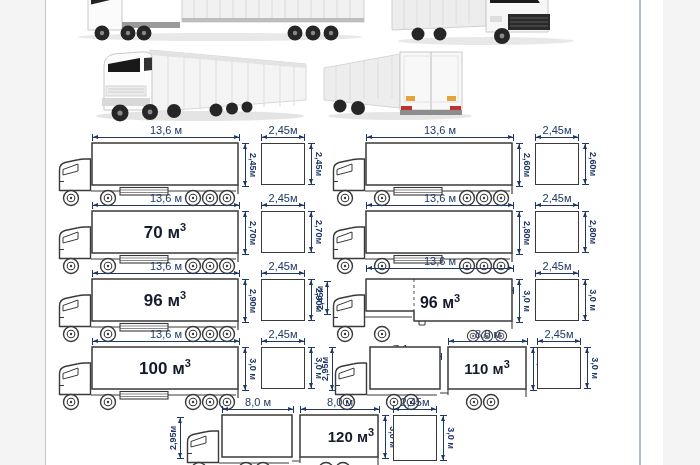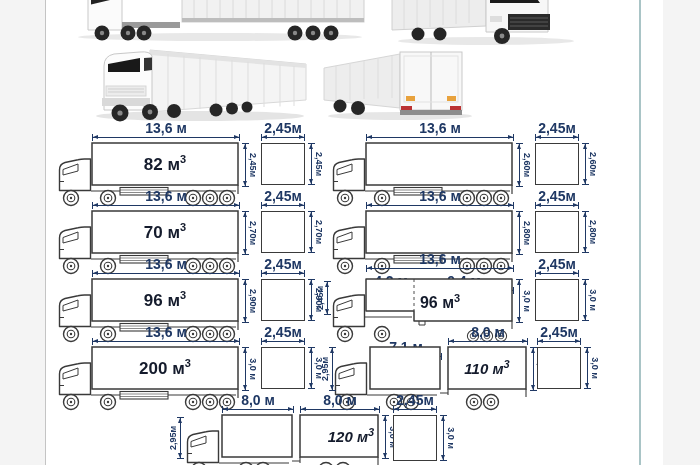--- a/index.html
+++ b/index.html
@@ -12,34 +12,34 @@
   .g{position:absolute;}
   .truck-art{position:absolute;}
   
   .dim-h{position:absolute;height:7px;border-left:1px solid var(--dim);border-right:1px solid var(--dim);
          background:linear-gradient(var(--dim),var(--dim)) no-repeat center / 100% 1px;}
   .dim-h::before{content:"";position:absolute;left:0;top:1px;width:0;height:0;
          border-top:2.5px solid transparent;border-bottom:2.5px solid transparent;border-right:5px solid var(--dim);}
   .dim-h::after{content:"";position:absolute;right:0;top:1px;width:0;height:0;
          border-top:2.5px solid transparent;border-bottom:2.5px solid transparent;border-left:5px solid var(--dim);}
   .dlabel{position:absolute;left:50%;bottom:5px;transform:translateX(-50%);
-         font-size:14px;font-weight:bold;color:var(--dim);white-space:nowrap;letter-spacing:0;}
+         font-size:11px;font-weight:normal;color:var(--dim);white-space:nowrap;letter-spacing:0;}
   
   .dim-v{position:absolute;width:7px;border-top:1px solid var(--dim);border-bottom:1px solid var(--dim);
          background:linear-gradient(var(--dim),var(--dim)) no-repeat center / 1px 100%;}
   .dim-v::before{content:"";position:absolute;top:0;left:1px;width:0;height:0;
          border-left:2.5px solid transparent;border-right:2.5px solid transparent;border-bottom:5px solid var(--dim);}
   .dim-v::after{content:"";position:absolute;bottom:0;left:1px;width:0;height:0;
          border-left:2.5px solid transparent;border-right:2.5px solid transparent;border-top:5px solid var(--dim);}
   .dlabel-v{position:absolute;left:6px;top:50%;transform:translateY(-50%);writing-mode:vertical-rl;
          font-size:9px;font-weight:bold;color:var(--dim);white-space:nowrap;}
   .dlabel-v.rleft{left:auto;right:6px;transform:translateY(-50%) rotate(180deg);}
   .volume{position:absolute;text-align:center;font-weight:bold;font-size:17px;color:#141b2c;line-height:1.2;}
   .volume sup{font-size:11px;}
-  .volume.small{font-size:15px;font-style:italic;}
+  .volume.small{font-size:15px;}
   .square{position:absolute;background:#fff;border:1.5px solid var(--art);}
 </style>
 </head>
 <body>
 
 <div class="stage">
 
   <div class="side-strip" style="left:0;width:45px;"></div>
   <div class="rule" style="left:45px;width:1px;background:#c4c4c4;"></div>
   <div class="rule" style="left:639px;width:2px;background:#a9c4c6;"></div>
@@ -194,21 +194,20 @@
       <circle cx="36" cy="64" r="7" fill="#262626"></circle>
   </svg>
 
   <div class="g" style="left:56px;top:125px;width:210px;height:84px;">
     <div class="dim-h" style="left:36px;top:9px;width:146px;">
         <span class="dlabel">13,6 м</span>
       </div>
     <svg class="truck-art" style="left:2px;top:16px;" width="200" height="66" viewBox="0 0 200 66">
         <use href="#semiA"></use>
       </svg>
-    <div class="volume" style="left:46px;top:28px;width:126px;"><span>82 м</span><sup>3</sup></div>
     <div class="dim-v" style="left:186px;top:18px;height:42px;">
         <span class="dlabel-v">2,45м</span>
       </div>
   </div>
   <div class="g" style="left:261px;top:125px;width:70px;height:70px;">
     <div class="dim-h" style="left:0;top:9px;width:42px;">
         <span class="dlabel">2,45м</span>
       </div>
     <div class="square" style="left:0;top:18px;width:42px;height:40px;"></div>
     <div class="dim-v" style="left:47px;top:18px;height:40px;">
@@ -333,21 +332,21 @@
       </div>
   </div>
 
   <div class="g" style="left:56px;top:329px;width:210px;height:84px;">
     <div class="dim-h" style="left:36px;top:9px;width:146px;">
         <span class="dlabel">13,6 м</span>
       </div>
     <svg class="truck-art" style="left:2px;top:16px;" width="200" height="66" viewBox="0 0 200 66">
         <use href="#semiA"></use>
       </svg>
-    <div class="volume" style="left:46px;top:28px;width:126px;"><span>200 м</span><sup>3</sup></div>
+    <div class="volume" style="left:46px;top:28px;width:126px;"><span>100 м</span><sup>3</sup></div>
     <div class="dim-v" style="left:186px;top:18px;height:42px;">
         <span class="dlabel-v">3,0 м</span>
       </div>
   </div>
   <div class="g" style="left:261px;top:329px;width:70px;height:70px;">
     <div class="dim-h" style="left:0;top:9px;width:42px;">
         <span class="dlabel">2,45м</span>
       </div>
     <div class="square" style="left:0;top:18px;width:42px;height:40px;"></div>
     <div class="dim-v" style="left:47px;top:18px;height:40px;">

